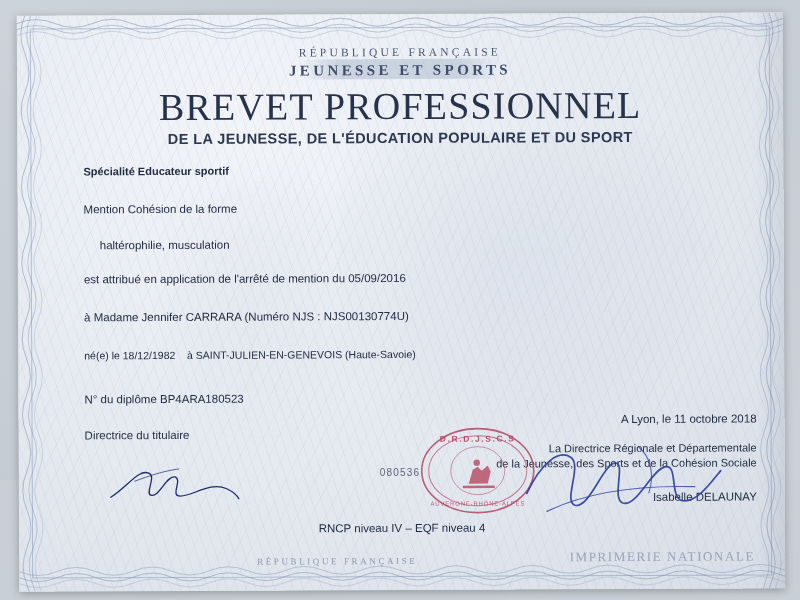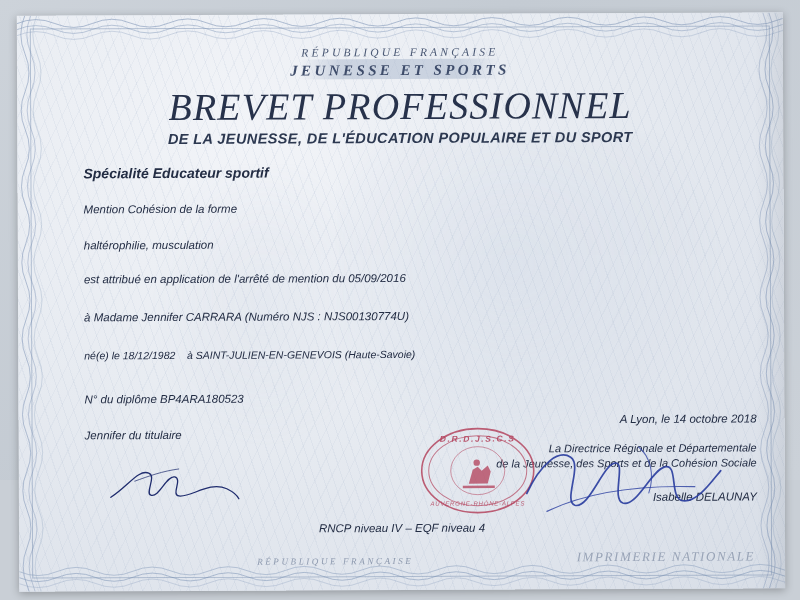--- a/index.html
+++ b/index.html
@@ -12,21 +12,20 @@
     overflow: hidden;
     background: #c9cfd6;
     font-family: "Liberation Sans", sans-serif;
   }
 
   #page {
     position: relative;
     width: 800px;
     height: 480px;
     background: linear-gradient(135deg, #cdd3da 0%, #c4cbd3 40%, #cbd1d8 100%);
-    font-style: italic;
   }
 
   
   #paper {
     position: absolute;
     left: 18px;
     top: 14px;
     width: 766px;
     height: 576px;
     background:
@@ -145,23 +144,23 @@
     top: 150px;
     width: 640px;
     color: #222c42;
   }
   .line {
     font-size: 11.5px;
     color: #232d44;
     margin: 0;
     white-space: pre;
   }
-  .l-specialite { position: absolute; top: 0px;   left: 0px; font-weight: bold; font-size: 14px; }
+  .l-specialite { position: absolute; top: 0px;   left: 0px; font-weight: bold; font-size: 11px; }
   .l-mention    { position: absolute; top: 38px;  left: 0px; }
-  .l-disc       { position: absolute; top: 74px;  left: 0px; }
+  .l-disc       { position: absolute; top: 74px;  left: 16px; }
   .l-attrib     { position: absolute; top: 108px; left: 0px; }
   .l-titulaire  { position: absolute; top: 146px; left: 0px; }
   .l-naissance  { position: absolute; top: 184px; left: 0px; }
   .l-numero     { position: absolute; top: 228px; left: 0px; text-align: center; }
   .l-signature  { position: absolute; top: 264px; left: 0px; }
 
   .small { font-size: 10.5px; }
 
   
   .date-line {
@@ -304,24 +303,24 @@
     <div class="hdr sousbrevet">DE LA JEUNESSE, DE L'ÉDUCATION POPULAIRE ET DU SPORT</div>
 
     <div class="body-block">
       <div class="line l-specialite">Spécialité Educateur sportif</div>
       <div class="line l-mention">Mention Cohésion de la forme</div>
       <div class="line l-disc">haltérophilie, musculation</div>
       <div class="line l-attrib">est attribué en application de l'arrêté de mention du 05/09/2016</div>
       <div class="line l-titulaire">à Madame Jennifer CARRARA (Numéro NJS : NJS00130774U)</div>
       <div class="line l-naissance small">né(e) le 18/12/1982    à SAINT-JULIEN-EN-GENEVOIS (Haute-Savoie)</div>
       <div class="line l-numero">N° du diplôme BP4ARA180523</div>
-      <div class="line l-signature">Jennifer du titulaire</div>
+      <div class="line l-signature">Directrice du titulaire</div>
     </div>
 
-    <div class="date-line">A Lyon, le 14 octobre 2018</div>
+    <div class="date-line">A Lyon, le 11 octobre 2018</div>
     <div class="authority">
       <div>La Directrice Régionale et Départementale</div>
       <div>de la Jeunesse, des Sports et de la Cohésion Sociale</div>
     </div>
     <div class="signer">Isabelle DELAUNAY</div>
 
     <svg class="stamp" viewBox="0 0 118 90">
       <ellipse cx="59" cy="45" rx="56" ry="42" fill="none" stroke="#b4445e" stroke-width="1.6" opacity="0.85"></ellipse>
       <ellipse cx="59" cy="45" rx="49" ry="35" fill="none" stroke="#b4445e" stroke-width="1" opacity="0.7"></ellipse>
       <ellipse cx="59" cy="45" rx="27" ry="24" fill="none" stroke="#b4445e" stroke-width="0.9" opacity="0.6"></ellipse>
@@ -345,13 +344,14 @@
       <path d="M120,6 C132,16 136,34 130,52" fill="none" stroke="#2b3fa0" stroke-width="1.1" stroke-linecap="round" opacity="0.75"></path>
     </svg>
 
     <div class="rncp">RNCP niveau IV – EQF niveau 4</div>
     <div class="footer-republique">RÉPUBLIQUE FRANÇAISE</div>
     <div class="footer-imprimerie">IMPRIMERIE NATIONALE</div>
 
     <div class="edge-shade"></div>
   </div>
 
+  <div class="serial">080536</div>
 </div>
 
 </body></html>

